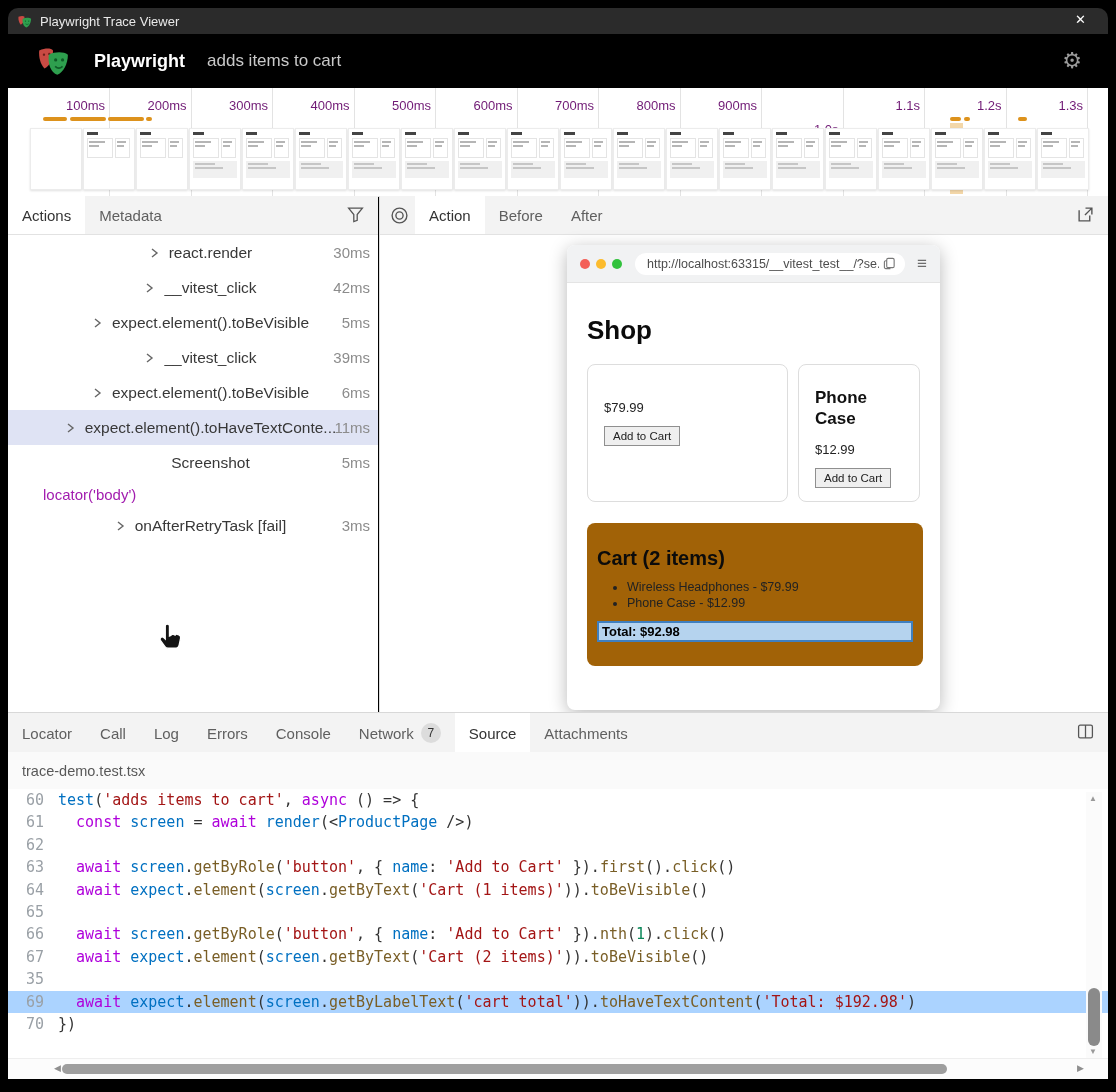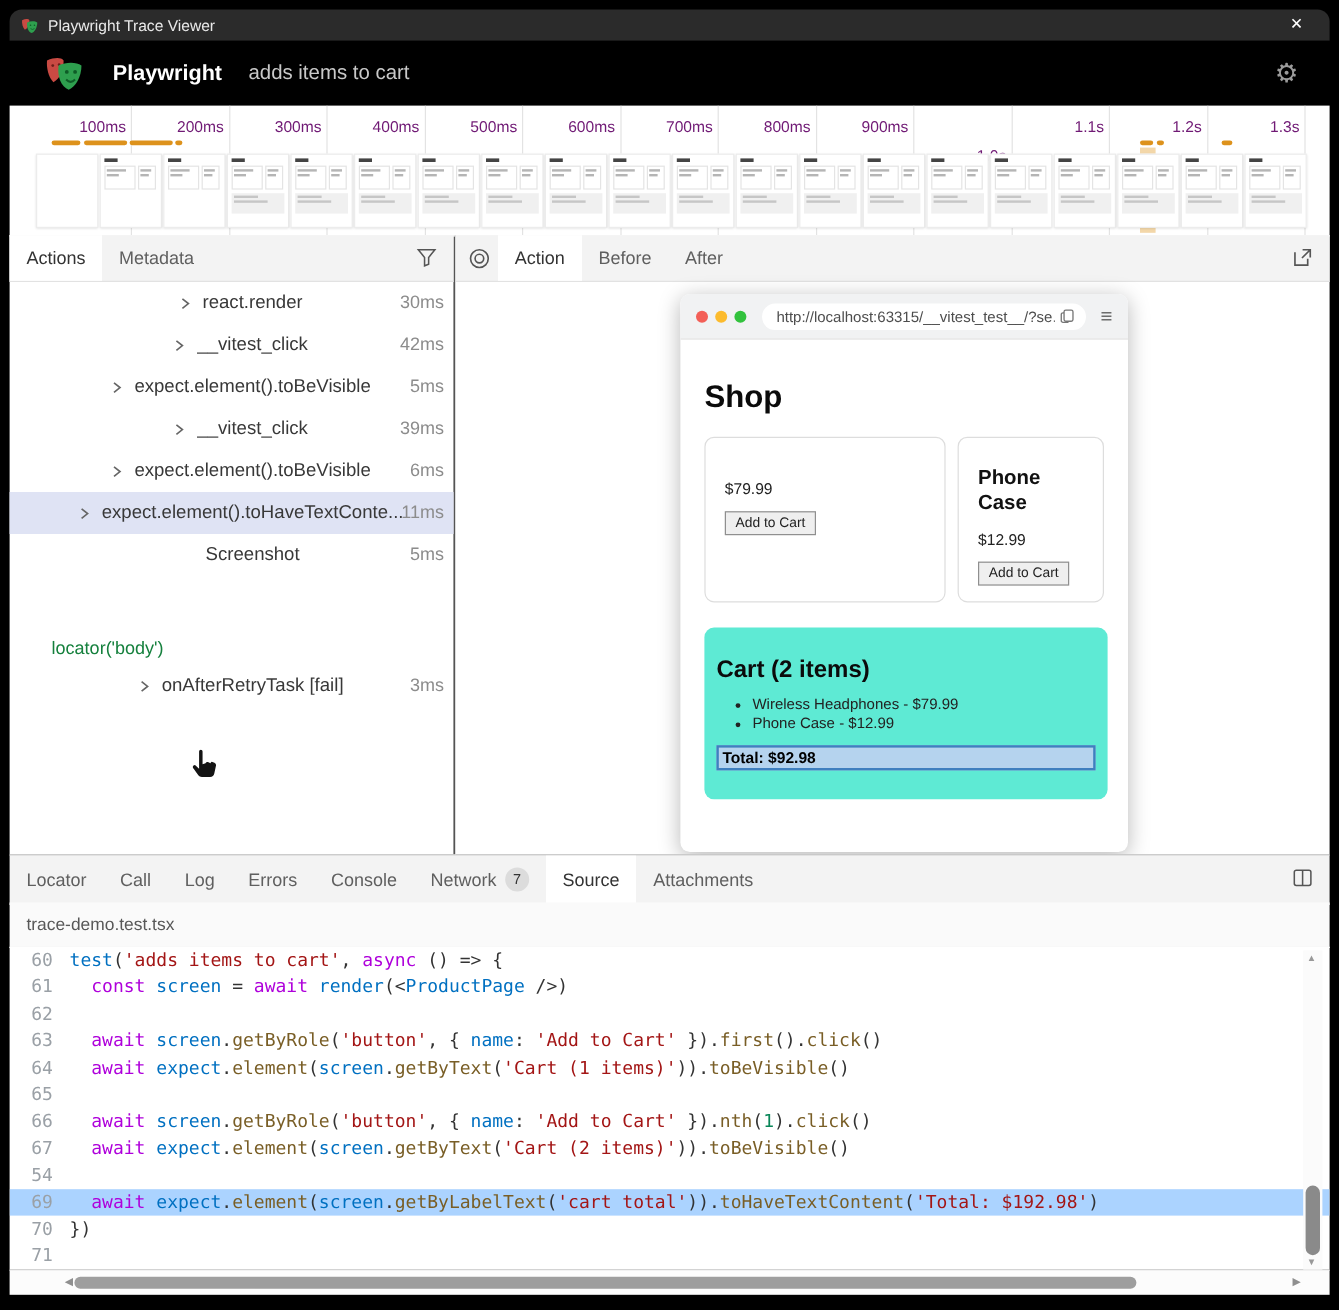--- a/index.html
+++ b/index.html
@@ -36,21 +36,21 @@
   
   .leftpanel{left:8px;top:196px;width:370px;height:516px;background:#fff;}
   .lp-tabs{position:absolute;left:0;top:0;width:100%;height:38px;}
   .funnel{position:absolute;right:14px;top:10px;}
   .actionlist{position:absolute;left:0;top:39px;width:100%;}
   .arow{position:relative;height:35px;display:flex;align-items:center;justify-content:center;}
   .arow.sel{background:#dfe3f4;}
   .arow .chev{width:14px;margin-left:14px;display:flex;align-items:center;}
   .arow .aname{font-size:15.5px;color:#383838;margin-left:7px;white-space:nowrap;overflow:hidden;}
   .arow .adur{position:absolute;right:8px;font-size:15px;color:#8c8c8c;}
-  .asub{height:28px;display:flex;align-items:center;font-size:15px;color:#15803d;padding-left:35px;margin-top:46px;}
+  .asub{height:28px;display:flex;align-items:center;font-size:15px;color:#a21caf;padding-left:35px;}
   
   .rightpanel{left:379px;top:196px;width:729px;height:516px;background:#fff;border-left:1px solid #dcdcdc;box-sizing:border-box;}
   .rp-tabs{position:absolute;left:0;top:0;width:100%;height:38px;}
   .target-ic{margin-left:10px;margin-right:6px;align-self:center;}
   .popout{position:absolute;right:14px;top:10px;}
   
   .browser{position:absolute;left:187px;top:49px;width:373px;height:465px;background:#fff;border-radius:8px;box-shadow:0 4px 18px rgba(0,0,0,0.28);overflow:hidden;}
   .btoolbar{height:37px;background:#f1f2f3;display:flex;align-items:center;border-bottom:1px solid #e4e4e4;}
   .dot{width:10px;height:10px;border-radius:50%;margin-left:6px;}
   .dot.r{background:#f35f57;margin-left:13px;}.dot.y{background:#fcbb2d;}.dot.g{background:#32c23d;}
@@ -58,21 +58,21 @@
   .urlpill span{margin-left:12px;white-space:nowrap;overflow:hidden;flex:1;}
   .hamburger{margin-left:12px;color:#6d6d6d;font-size:17px;letter-spacing:0;}
   .bpage{padding:0 20px;}
   .shop-h{font-size:26px;font-weight:bold;color:#0b0b0b;margin:32px 0 18px 0;}
   .prod-row{display:flex;gap:10px;}
   .pcard{border:1px solid #ddd;border-radius:8px;box-sizing:border-box;padding:22px 16px 16px 16px;height:138px;}
   .pcard.c0{width:203px;}.pcard.c1{width:123px;}
   .pname{font-size:17px;font-weight:bold;color:#111;line-height:21px;}
   .pprice{font-size:13px;color:#222;margin-top:13px;}
   .pbtn{display:inline-block;margin-top:11px;font-size:11.5px;color:#222;background:#efefef;border:1px solid #8f8f8f;padding:3px 8px;}
-  .cartbox{margin-top:21px;background:#5eead4;border-radius:8px;padding:12px 10px 24px 10px;box-sizing:border-box;width:336px;}
+  .cartbox{margin-top:21px;background:#a16207;border-radius:8px;padding:12px 10px 24px 10px;box-sizing:border-box;width:336px;}
   .cart-h{font-size:20px;font-weight:bold;color:#0b0b0b;margin:12px 0 10px 0;}
   .cart-ul{margin:0;padding-left:30px;font-size:12.5px;color:#222;}
   .cart-ul li{margin-bottom:2px;}
   .carttotal{margin-top:11px;background:#b5d3ee;border:2px solid #3f7fbf;font-size:13px;font-weight:bold;color:#000;padding:1px 3px;}
   
   .bottombar{left:8px;top:712px;width:1100px;height:40px;border-top:1px solid #d8d8d8;}
   .badge{display:inline-flex;align-items:center;justify-content:center;width:20px;height:20px;border-radius:50%;background:#dcdcdc;color:#333;font-size:12px;margin-left:7px;}
   .cols-ic{position:absolute;right:14px;top:11px;}
   .filebar{left:8px;top:752px;width:1100px;height:37px;background:#fafafa;border-bottom:1px solid #ececec;display:flex;align-items:center;}
   .fname{font-size:14.5px;color:#585858;margin-left:14px;}
@@ -651,24 +651,23 @@
 
 <div class="abs source" id="source-view">
     <div class="srow"><span class="gutter">60</span><span class="codetext"><span class="tok-ident">test</span><span class="tok-p">(</span><span class="tok-str">'adds items to cart'</span><span class="tok-p">, </span><span class="tok-kw">async</span><span class="tok-p"> () =&gt; {</span></span></div>
     <div class="srow"><span class="gutter">61</span><span class="codetext"><span class="tok-p">  </span><span class="tok-kw">const</span><span class="tok-p"> </span><span class="tok-ident">screen</span><span class="tok-p"> = </span><span class="tok-kw">await</span><span class="tok-p"> </span><span class="tok-ident">render</span><span class="tok-p">(&lt;</span><span class="tok-ident">ProductPage</span><span class="tok-p"> /&gt;)</span></span></div>
     <div class="srow"><span class="gutter">62</span><span class="codetext"></span></div>
     <div class="srow"><span class="gutter">63</span><span class="codetext"><span class="tok-p">  </span><span class="tok-kw">await</span><span class="tok-p"> </span><span class="tok-ident">screen</span><span class="tok-p">.</span><span class="tok-method">getByRole</span><span class="tok-p">(</span><span class="tok-str">'button'</span><span class="tok-p">, { </span><span class="tok-ident">name</span><span class="tok-p">: </span><span class="tok-str">'Add to Cart'</span><span class="tok-p"> }).</span><span class="tok-method">first</span><span class="tok-p">().</span><span class="tok-method">click</span><span class="tok-p">()</span></span></div>
     <div class="srow"><span class="gutter">64</span><span class="codetext"><span class="tok-p">  </span><span class="tok-kw">await</span><span class="tok-p"> </span><span class="tok-ident">expect</span><span class="tok-p">.</span><span class="tok-method">element</span><span class="tok-p">(</span><span class="tok-ident">screen</span><span class="tok-p">.</span><span class="tok-method">getByText</span><span class="tok-p">(</span><span class="tok-str">'Cart (1 items)'</span><span class="tok-p">)).</span><span class="tok-method">toBeVisible</span><span class="tok-p">()</span></span></div>
     <div class="srow"><span class="gutter">65</span><span class="codetext"></span></div>
     <div class="srow"><span class="gutter">66</span><span class="codetext"><span class="tok-p">  </span><span class="tok-kw">await</span><span class="tok-p"> </span><span class="tok-ident">screen</span><span class="tok-p">.</span><span class="tok-method">getByRole</span><span class="tok-p">(</span><span class="tok-str">'button'</span><span class="tok-p">, { </span><span class="tok-ident">name</span><span class="tok-p">: </span><span class="tok-str">'Add to Cart'</span><span class="tok-p"> }).</span><span class="tok-method">nth</span><span class="tok-p">(</span><span class="tok-num">1</span><span class="tok-p">).</span><span class="tok-method">click</span><span class="tok-p">()</span></span></div>
     <div class="srow"><span class="gutter">67</span><span class="codetext"><span class="tok-p">  </span><span class="tok-kw">await</span><span class="tok-p"> </span><span class="tok-ident">expect</span><span class="tok-p">.</span><span class="tok-method">element</span><span class="tok-p">(</span><span class="tok-ident">screen</span><span class="tok-p">.</span><span class="tok-method">getByText</span><span class="tok-p">(</span><span class="tok-str">'Cart (2 items)'</span><span class="tok-p">)).</span><span class="tok-method">toBeVisible</span><span class="tok-p">()</span></span></div>
-    <div class="srow"><span class="gutter">54</span><span class="codetext"></span></div>
+    <div class="srow"><span class="gutter">35</span><span class="codetext"></span></div>
     <div class="srow hl"><span class="gutter">69</span><span class="codetext"><span class="tok-p">  </span><span class="tok-kw">await</span><span class="tok-p"> </span><span class="tok-ident">expect</span><span class="tok-p">.</span><span class="tok-method">element</span><span class="tok-p">(</span><span class="tok-ident">screen</span><span class="tok-p">.</span><span class="tok-method">getByLabelText</span><span class="tok-p">(</span><span class="tok-str">'cart total'</span><span class="tok-p">)).</span><span class="tok-method">toHaveTextContent</span><span class="tok-p">(</span><span class="tok-str">'Total: $192.98'</span><span class="tok-p">)</span></span></div>
     <div class="srow"><span class="gutter">70</span><span class="codetext"><span class="tok-p">})</span></span></div>
-    <div class="srow"><span class="gutter">71</span><span class="codetext"></span></div>
   </div>
 
 <div class="abs hscroll">
   <span class="harrow" style="left:46px">◀</span>
   <div class="hthumb"></div>
   <span class="harrow" style="right:24px">▶</span>
 </div>
 <div class="vscroll">
   <span class="varrow" style="top:2px">▲</span>
   <div class="vthumb"></div>

